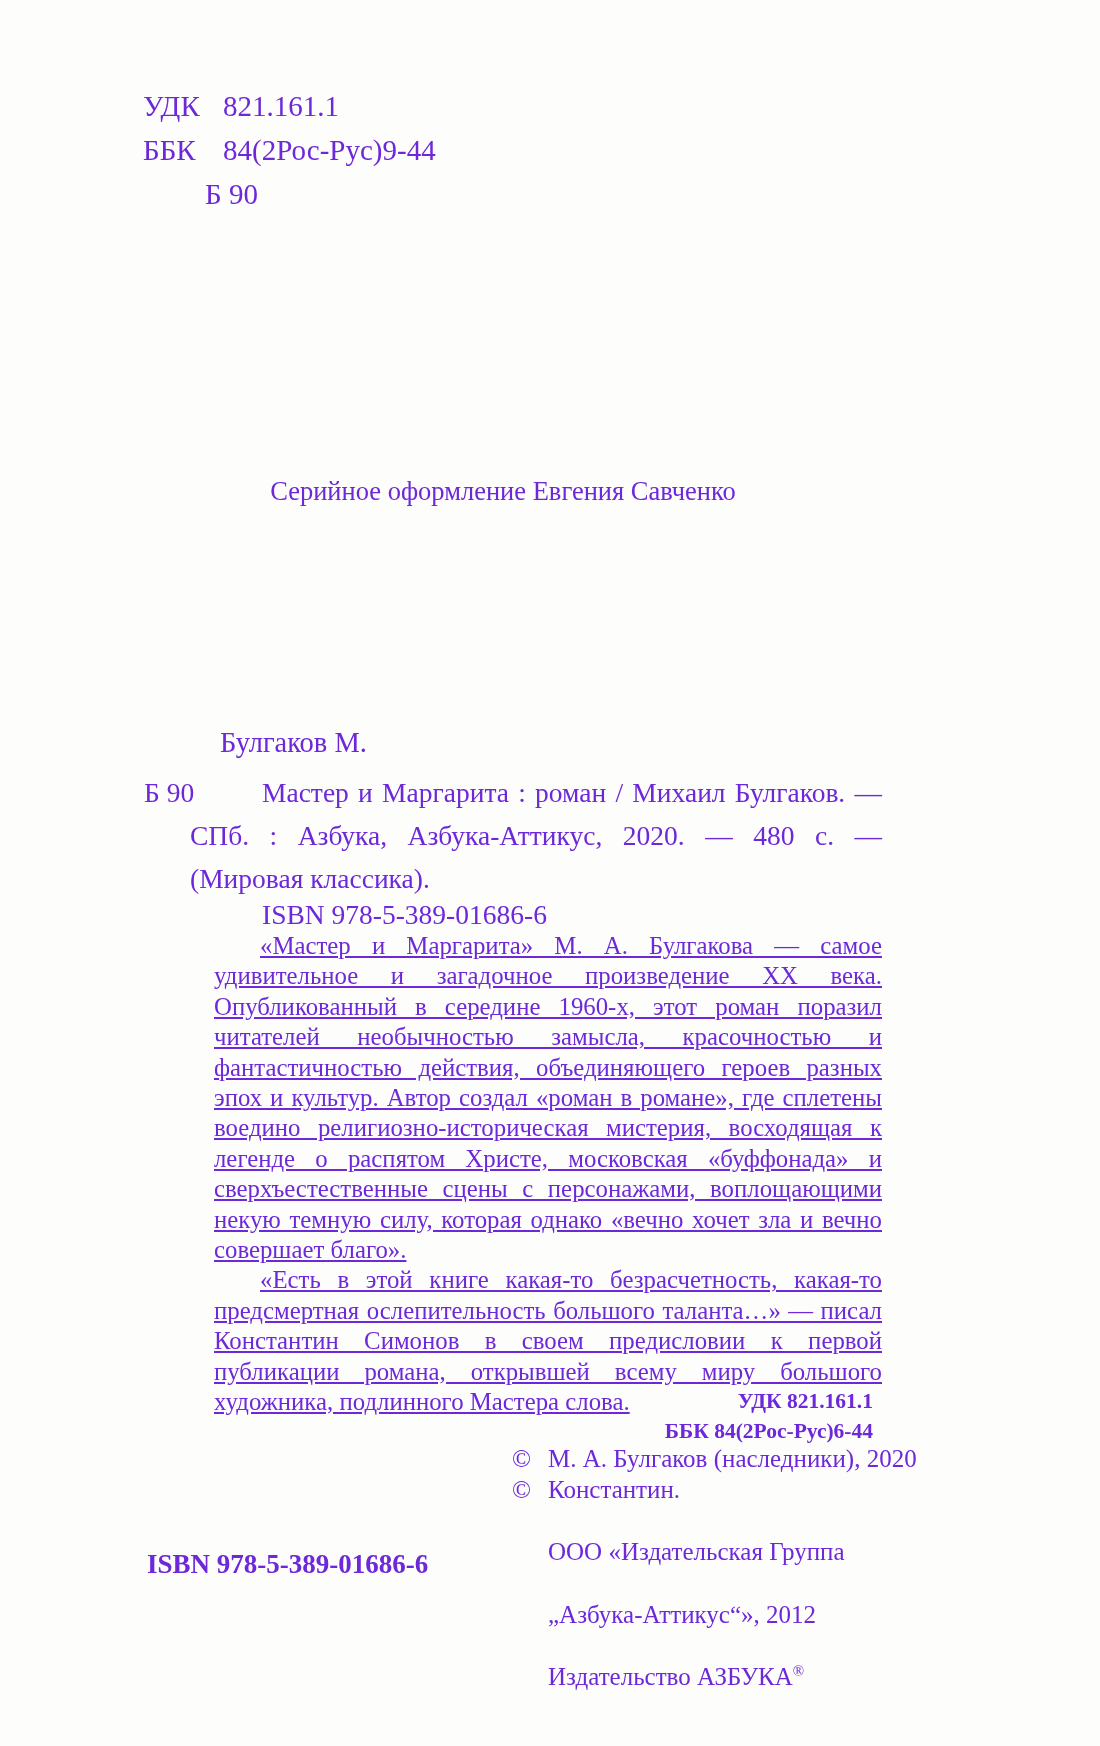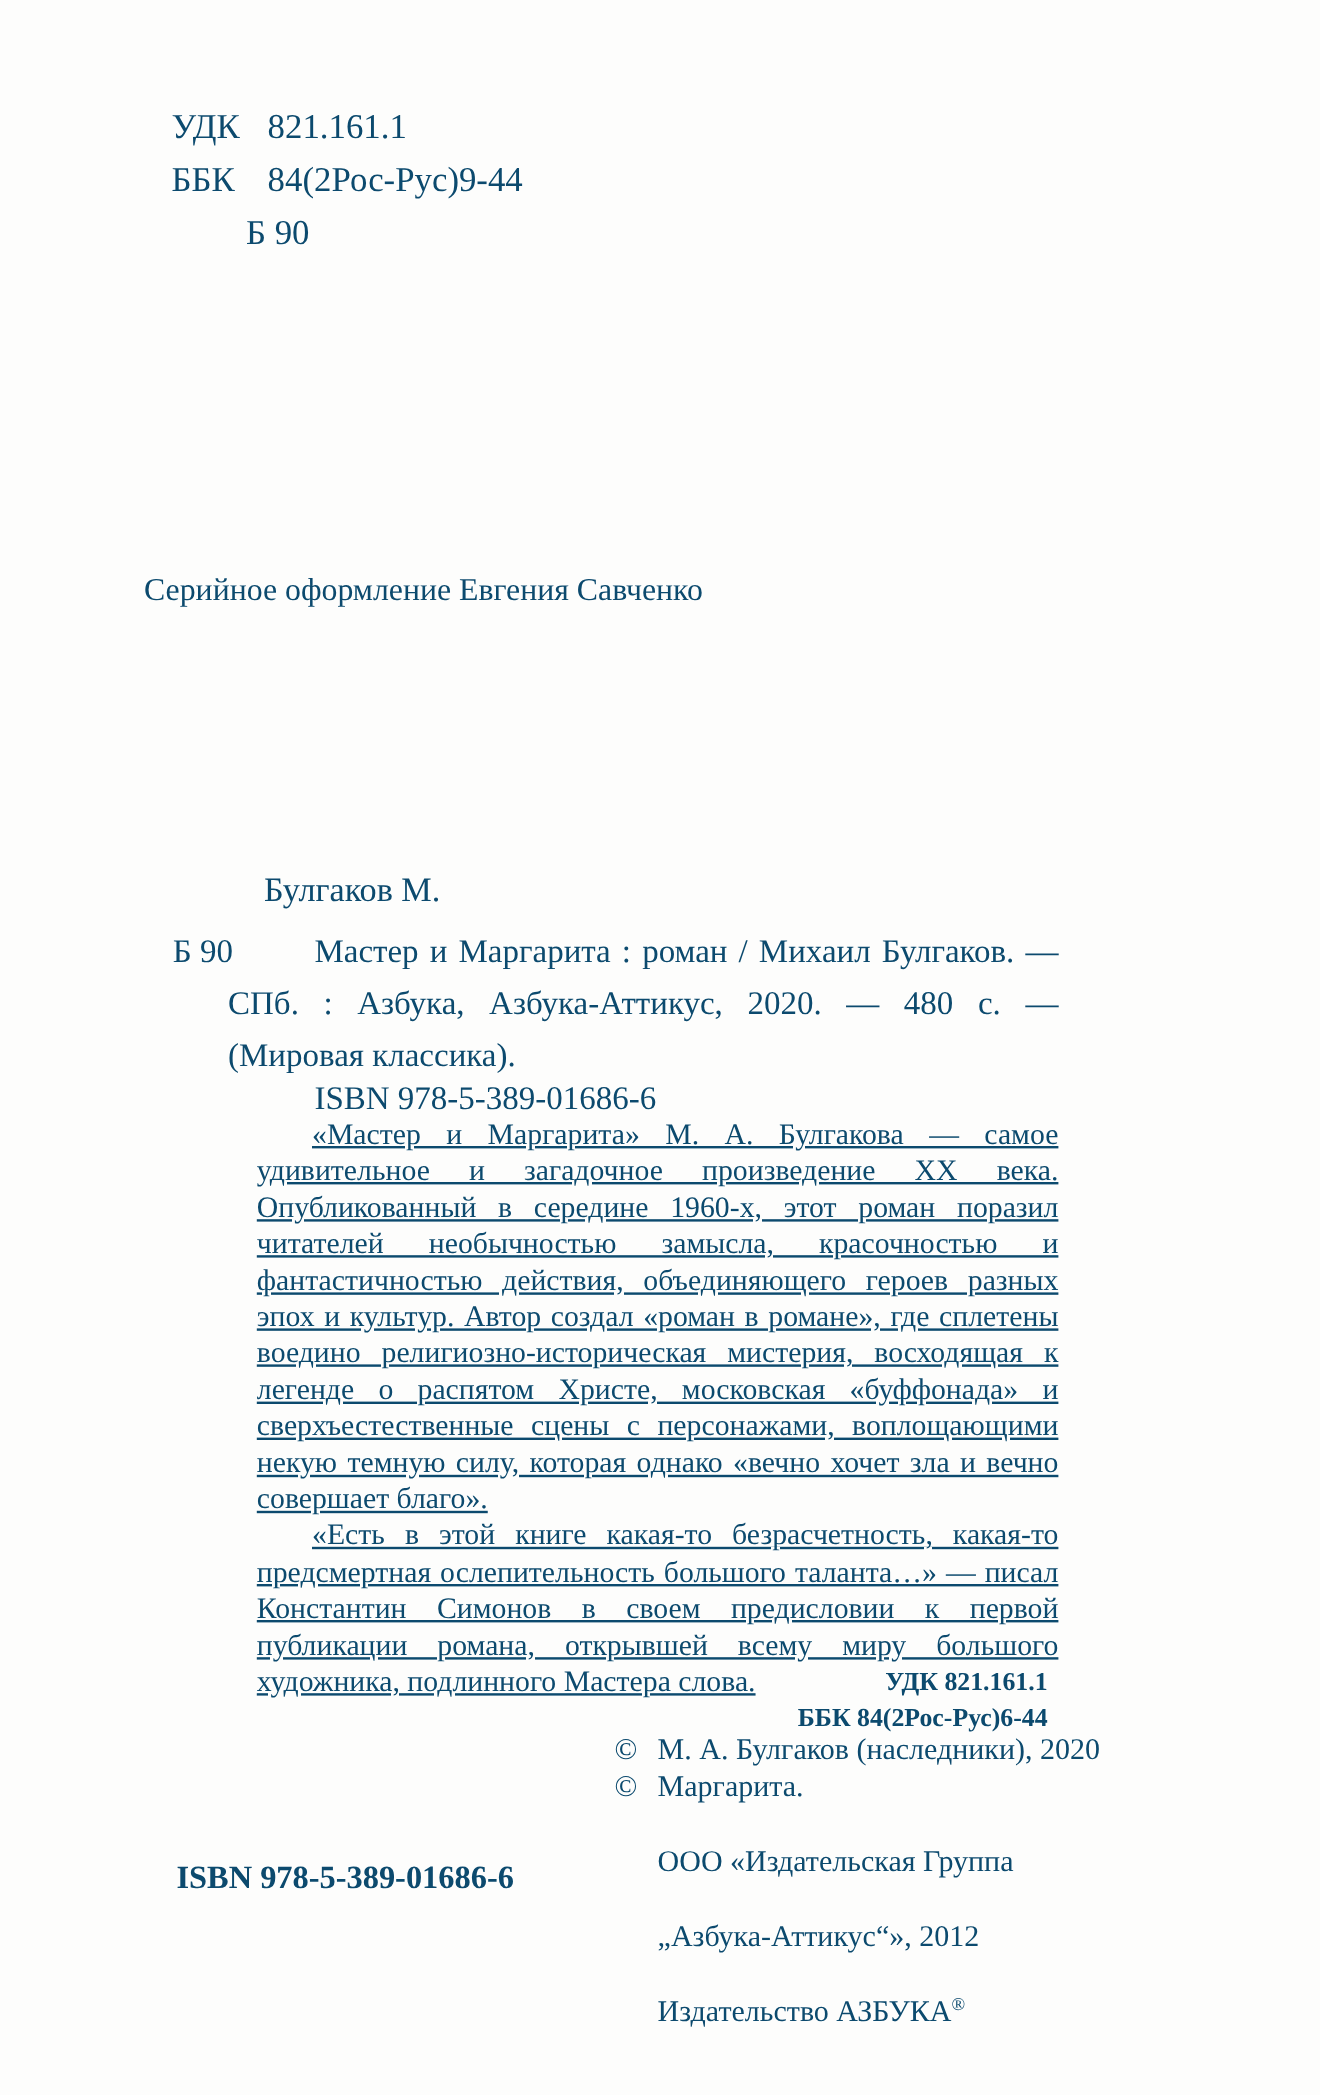--- a/index.html
+++ b/index.html
@@ -1,32 +1,32 @@
 <!DOCTYPE html>
 <html><head>
 <meta charset="utf-8">
 <style>
   html, body { margin: 0; padding: 0; background: #ffffff; }
   .page {
     position: relative;
     width: 1100px;
     height: 1746px;
     background: #fdfdfc;
-    color: #0c4a6e;
+    color: #6d28d9;
     font-family: "Liberation Serif", "DejaVu Serif", serif;
     overflow: hidden;
   }
 
   
   .udk-top { position: absolute; left: 143px; top: 84px; font-size: 29px; line-height: 44px; }
   .udk-top .label { display: inline-block; min-width: 80px; }
   .udk-top .code-sub { margin-left: 62px; }
 
   
-  .serial { position: absolute; left: 120px; top: 476px; width: 766px; font-size: 26.5px; }
+  .serial { position: absolute; left: 120px; top: 476px; width: 766px; text-align: center; font-size: 26.5px; }
 
   
   .card-author { position: absolute; left: 220px; top: 727px; font-size: 28.5px; font-weight: normal; }
   .card-desc {
     position: absolute; left: 190px; top: 771px; width: 692px;
     font-size: 27.5px; line-height: 43px; text-align: justify; text-indent: 72px;
   }
   .card-code { position: absolute; left: -46px; top: 0; text-indent: 0; }
   .card-isbn { position: absolute; left: 262px; top: 899px; font-size: 27.5px; }
 
@@ -88,21 +88,21 @@
     <div>ББК 84(2Рос-Рус)6-44</div>
   </div>
 
   <div class="copyright">
     <div class="c-row">
       <span class="c-sym">©</span>
       <span>М. А. Булгаков (наследники), 2020</span>
     </div>
     <div class="c-row">
       <span class="c-sym">©</span>
-      <span>Маргарита.</span>
+      <span>Константин.</span>
     </div>
     <div class="c-ind">ООО «Издательская Группа</div>
     <div class="c-ind">„Азбука-Аттикус“», 2012</div>
     <div class="c-ind">
       <span>Издательство АЗБУКА</span><sup class="reg">®</sup>
     </div>
   </div>
 
   <div class="isbn-bottom">ISBN 978-5-389-01686-6</div>
 

